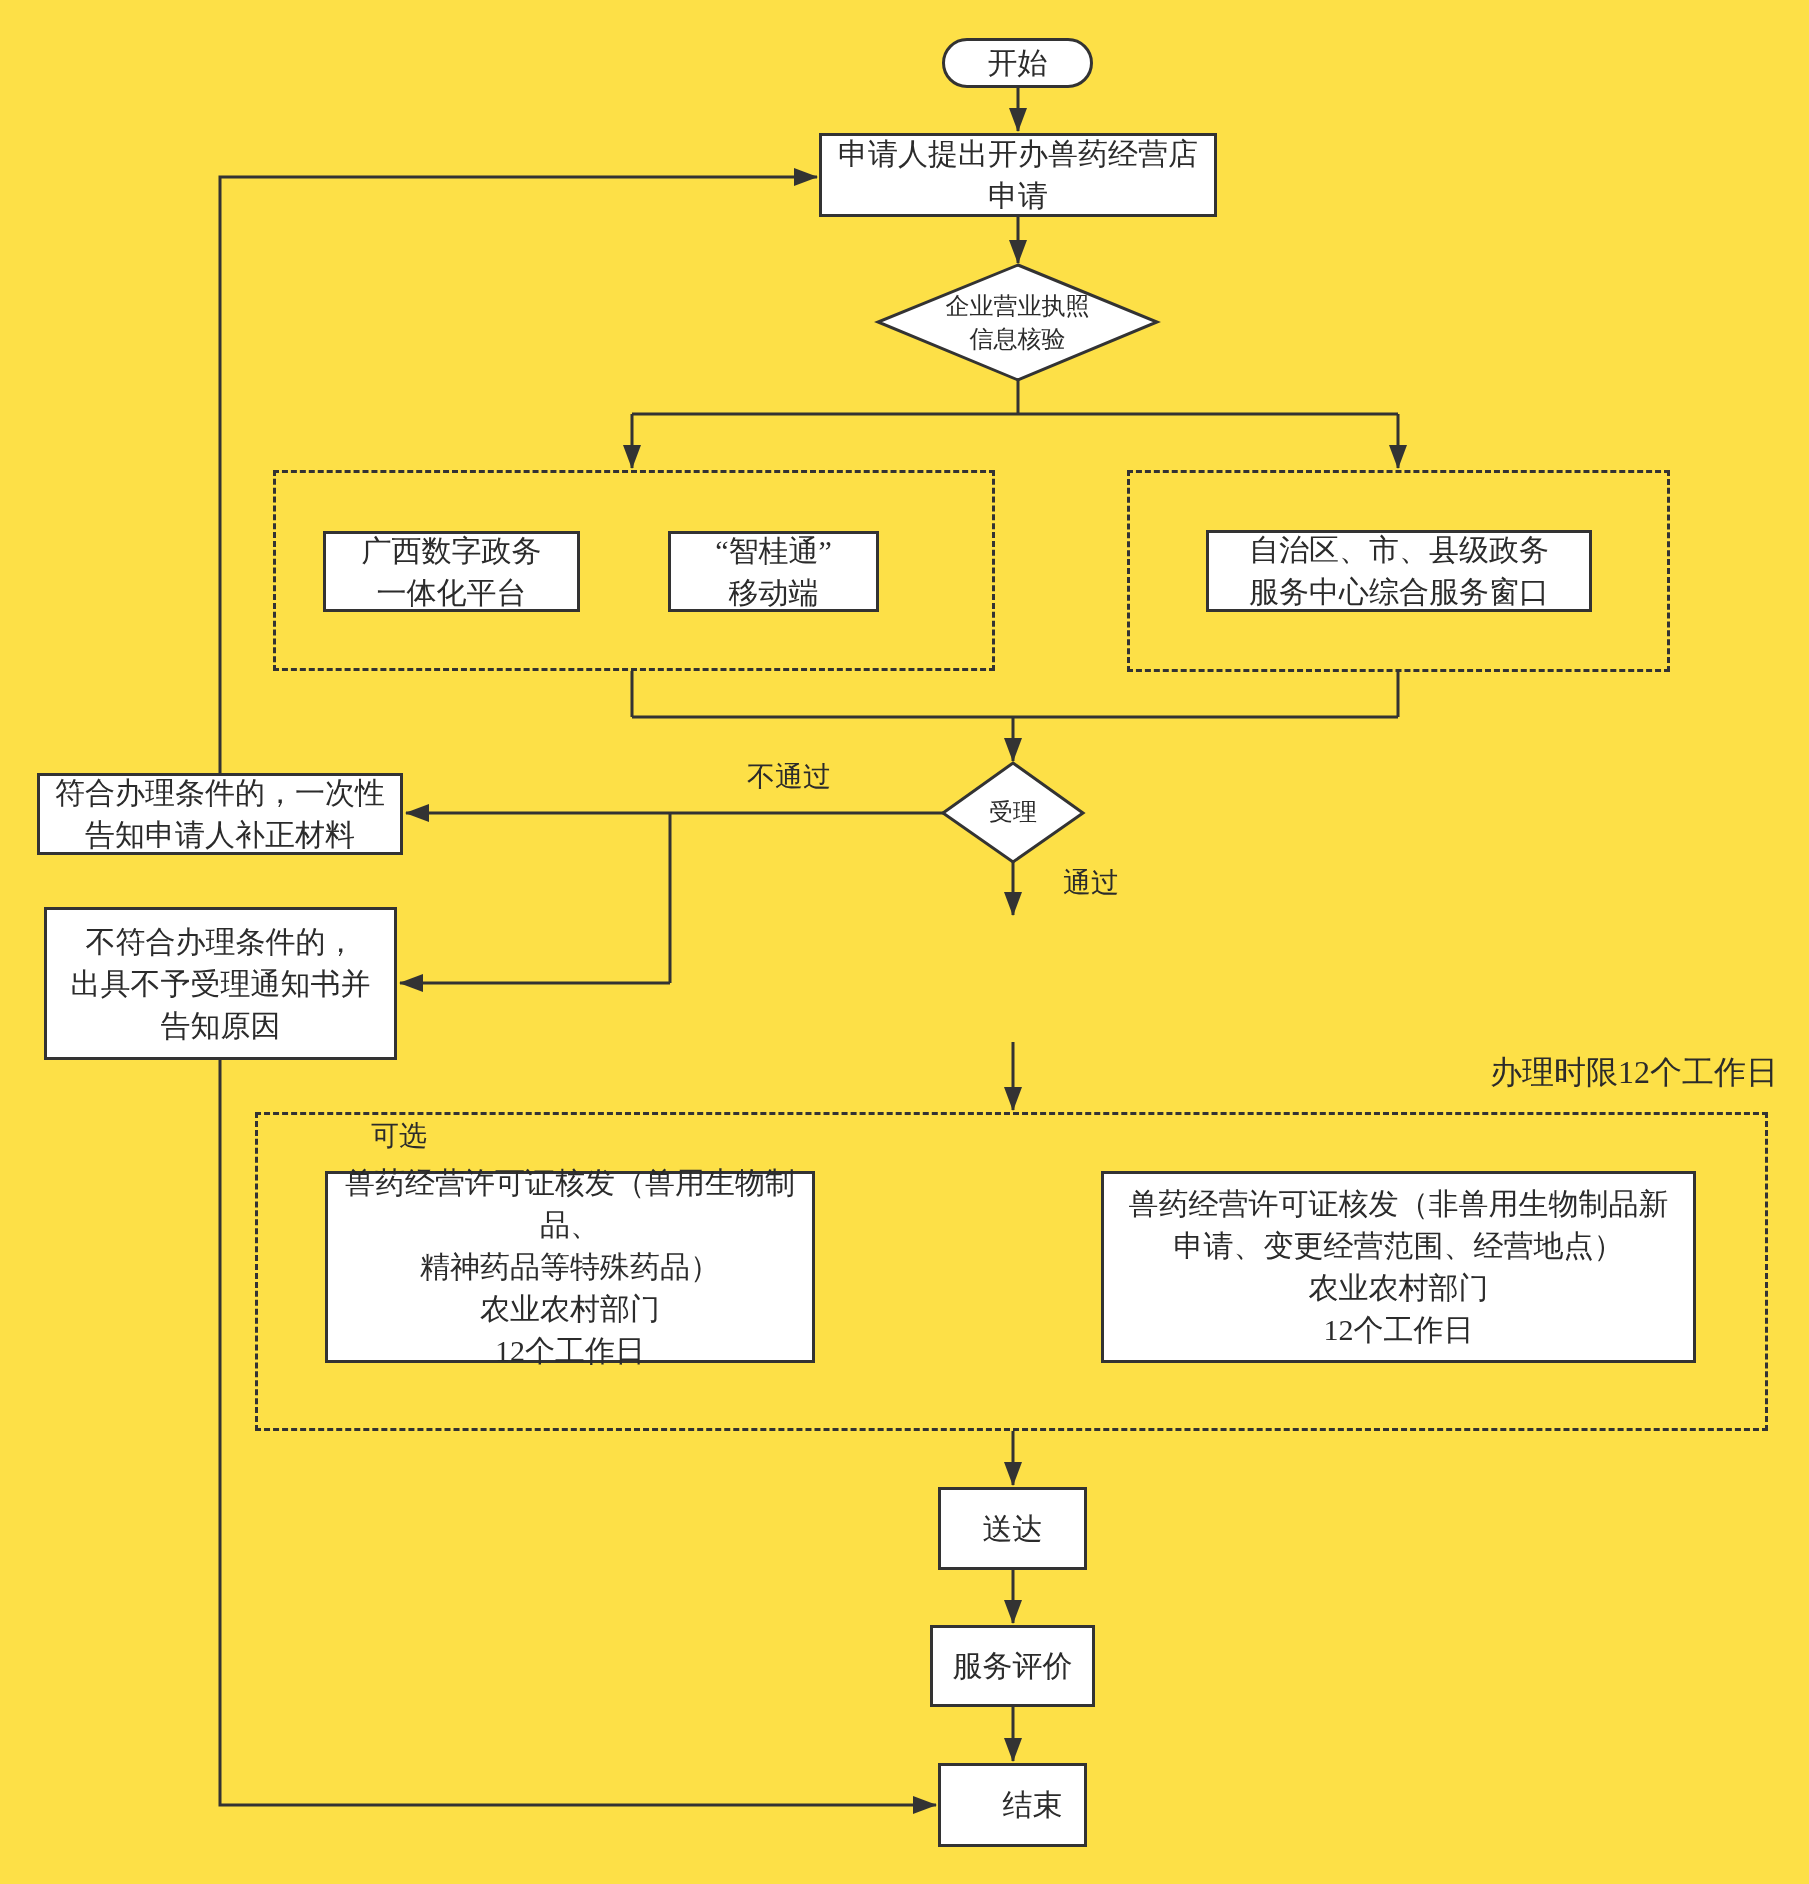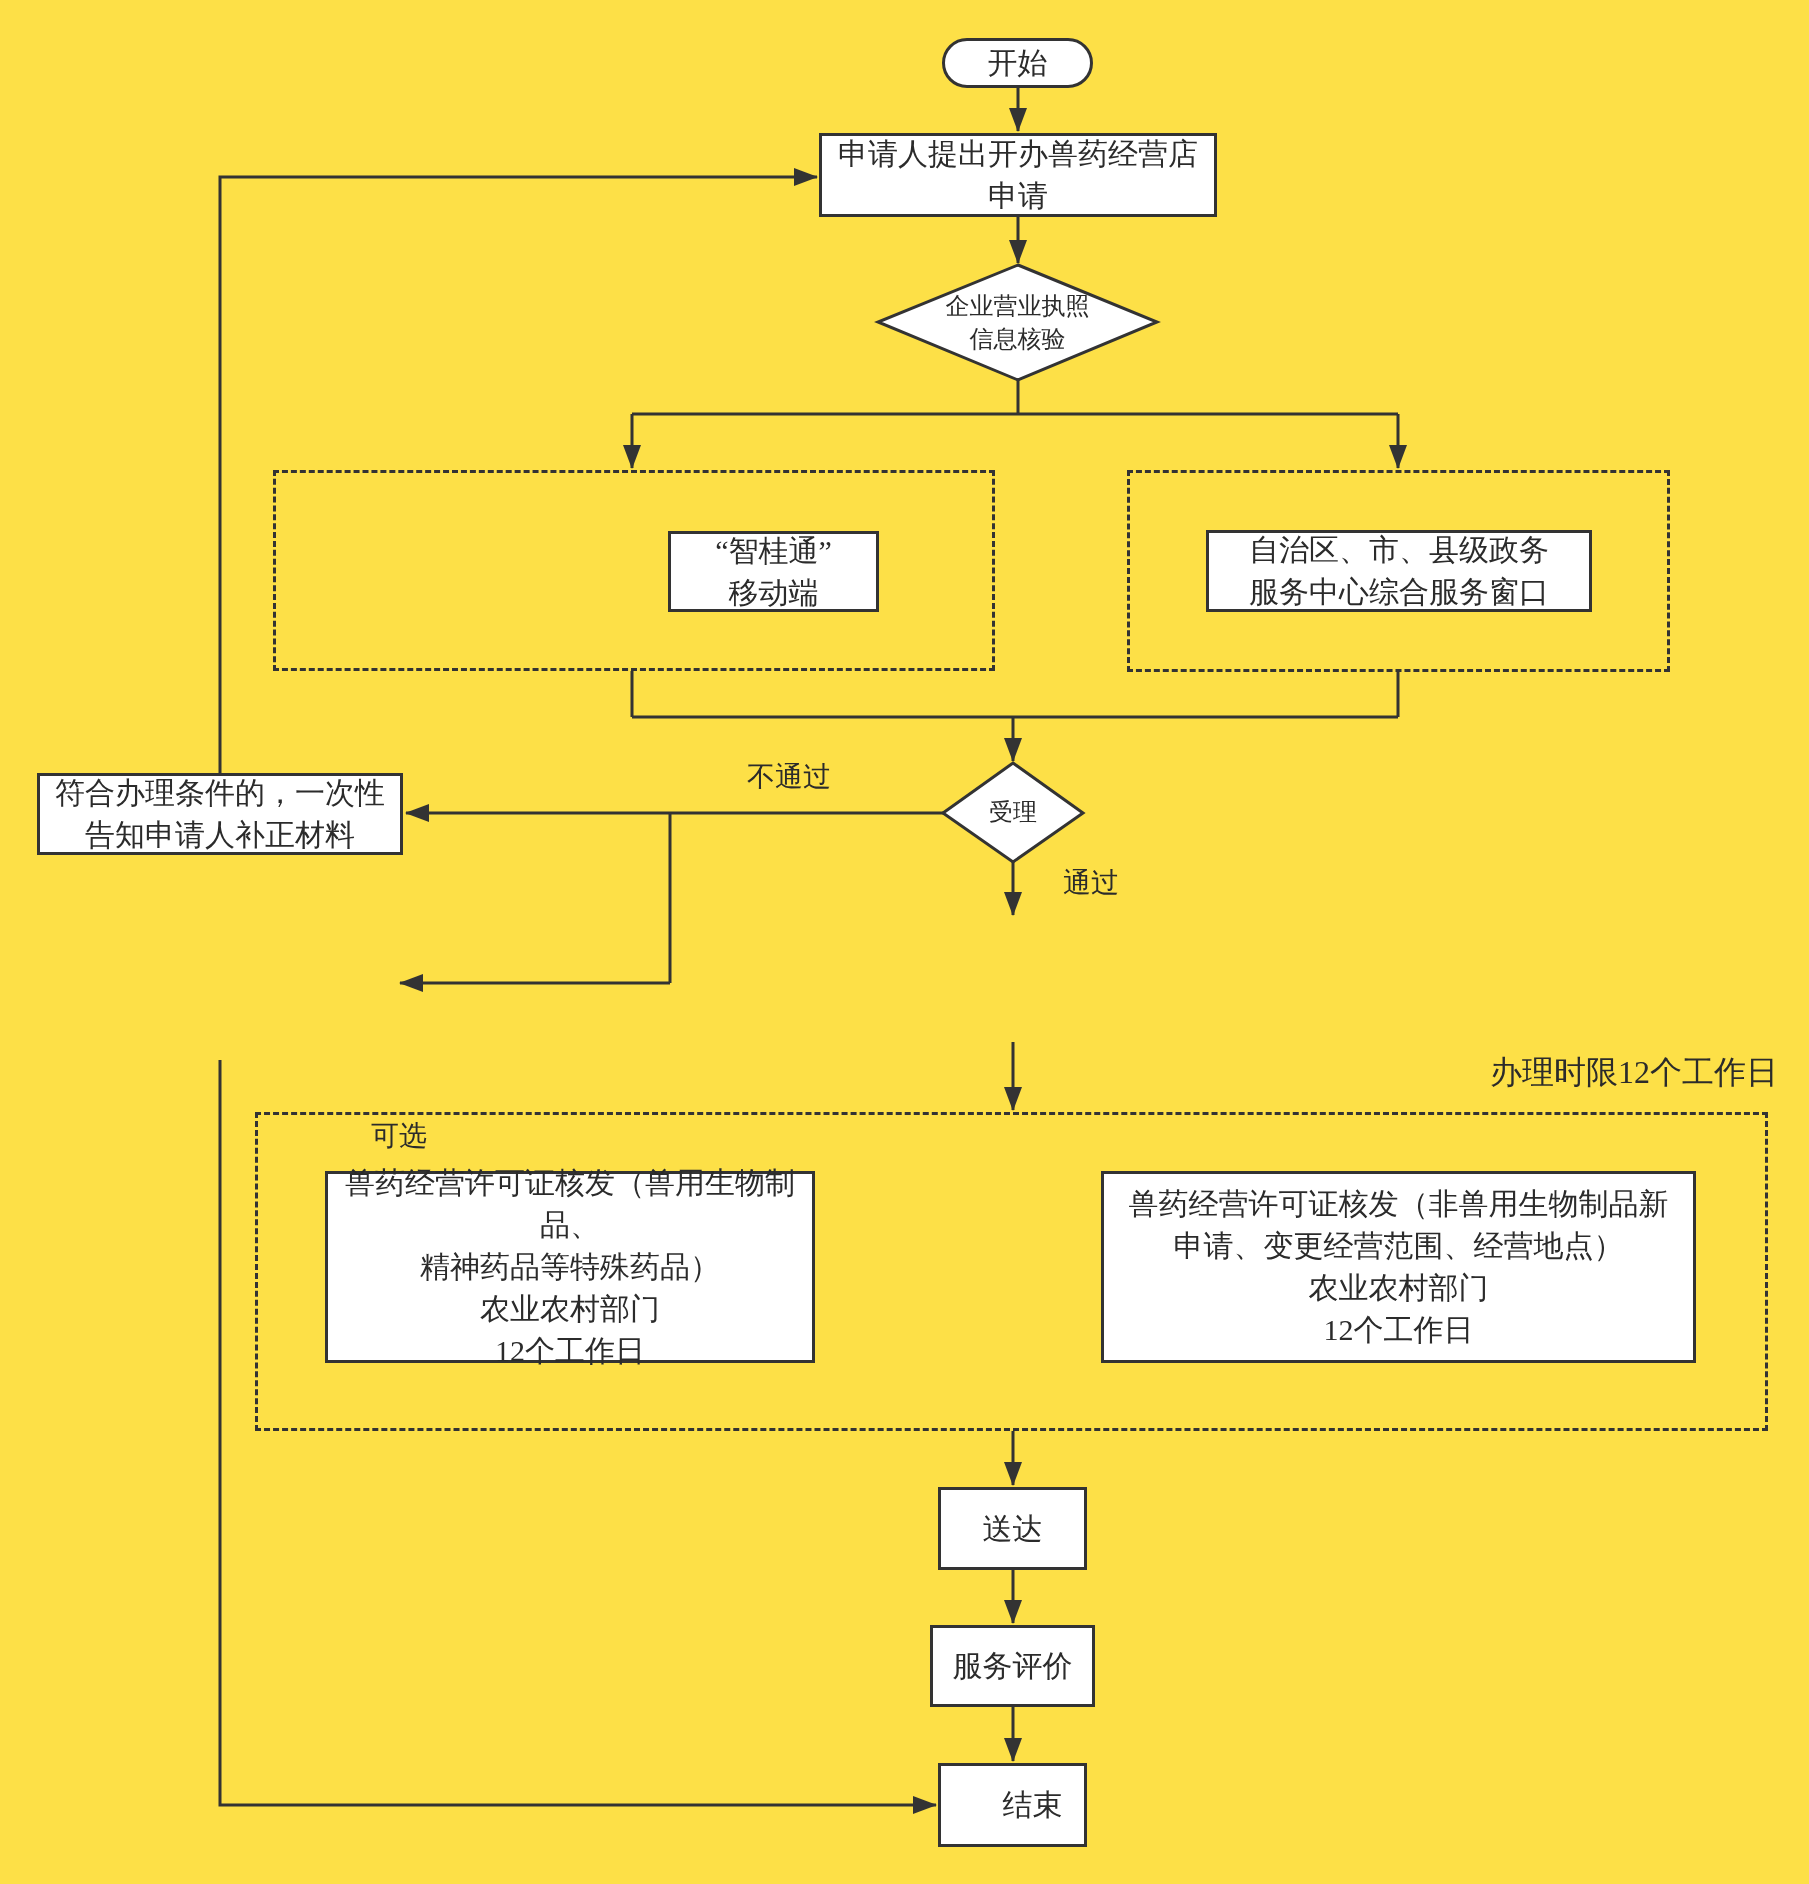--- a/index.html
+++ b/index.html
@@ -79,34 +79,39 @@
 
   <div class="node rounded" style="left:942px;top:38px;width:151px;height:50px;">开始</div>
 
   <div class="node" style="left:819px;top:133px;width:398px;height:84px;">申请人提出开办兽药经营店
 申请</div>
 
   <div class="dtext" style="left:878px;top:265px;width:279px;height:115px;">企业营业执照
 信息核验</div>
 
   <div class="dashed" style="left:273px;top:470px;width:722px;height:201px;"></div>
+  <div class="node" style="left:323px;top:531px;width:257px;height:81px;">广西数字政务
+一体化平台</div>
   <div class="node" style="left:668px;top:531px;width:211px;height:81px;">“智桂通”
 移动端</div>
 
   <div class="dashed" style="left:1127px;top:470px;width:543px;height:202px;"></div>
   <div class="node" style="left:1206px;top:530px;width:386px;height:82px;">自治区、市、县级政务
 服务中心综合服务窗口</div>
 
   <div class="dtext" style="left:943px;top:763px;width:140px;height:99px;">受理</div>
 
   <div class="flabel" style="left:747px;top:760px;">不通过</div>
   <div class="flabel" style="left:1063px;top:866px;">通过</div>
 
   <div class="node" style="left:37px;top:773px;width:366px;height:82px;">符合办理条件的，一次性
 告知申请人补正材料</div>
+  <div class="node" style="left:44px;top:907px;width:353px;height:153px;">不符合办理条件的，
+出具不予受理通知书并
+告知原因</div>
 
 
   <div class="flabel" style="left:1490px;top:1053px;font-size:32px;">办理时限12个工作日</div>
 
   <div class="dashed" style="left:255px;top:1112px;width:1513px;height:319px;"></div>
   <div class="flabel" style="left:371px;top:1119px;">可选</div>
   <div class="node" style="left:325px;top:1171px;width:490px;height:192px;">兽药经营许可证核发（兽用生物制品、
 精神药品等特殊药品）
 农业农村部门
 12个工作日</div>

